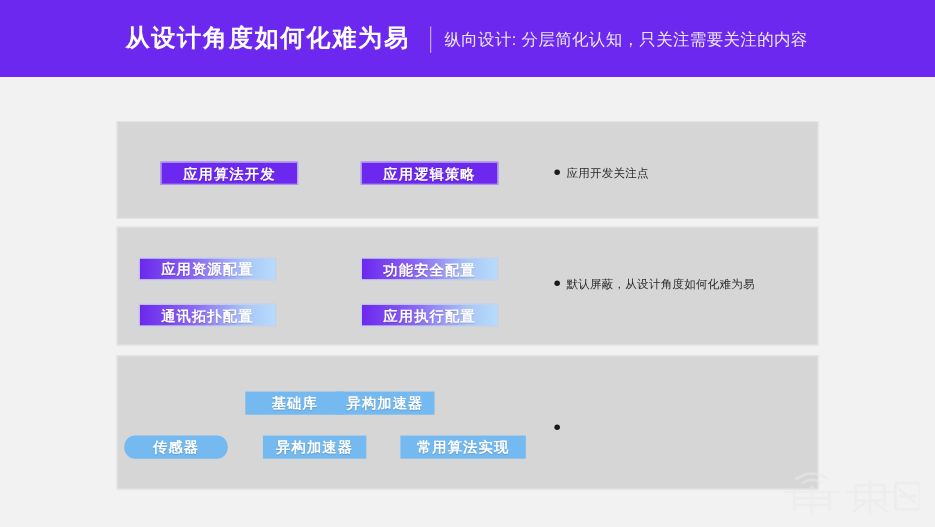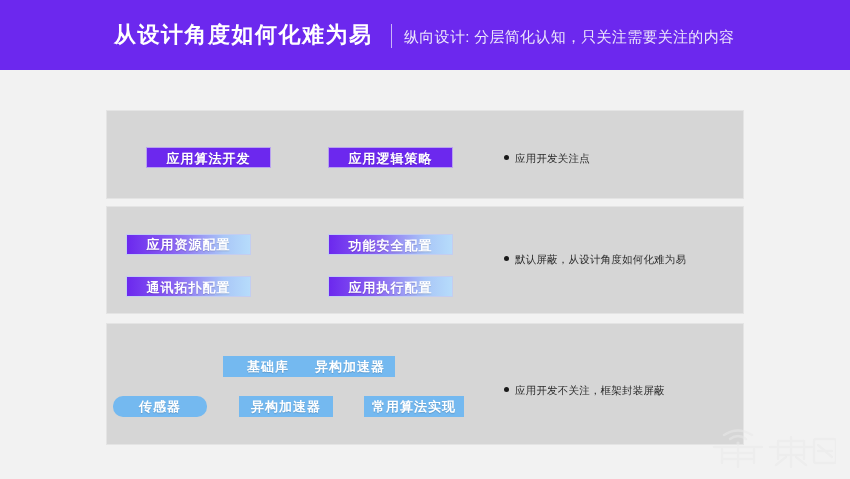--- a/index.html
+++ b/index.html
@@ -177,26 +177,26 @@
     <div class="chip solid-purple" style="left: 126px; top: 147px; width: 125px; margin-left: 20px;">应用算法开发</div>
     <div class="chip solid-purple" style="left: 328px; top: 147px; width: 125px;">应用逻辑策略</div>
     <div class="chip grad-purple" style="left: 126px; top: 234px; width: 125px; font-family: Liberation Mono, monospace;">应用资源配置</div>
     <div class="chip grad-purple" style="left: 328px; top: 234px; width: 125px;">功能安全配置</div>
     <div class="chip grad-purple" style="left: 126px; top: 276px; width: 125px;">通讯拓扑配置</div>
     <div class="chip grad-purple" style="left: 328px; top: 276px; width: 125px;">应用执行配置</div>
     <div class="chip blue" style="left: 190px; top: 356px; width: 90px; margin-left: 33px;">基础库</div>
     <div class="chip blue" style="left: 305px; top: 356px; width: 90px;">异构加速器</div>
     <div class="chip blue" style="left: 113px; top: 396px; width: 94px; border-radius: 10px;">传感器</div>
     <div class="chip blue" style="left: 239px; top: 396px; width: 94px;">异构加速器</div>
-    <div class="chip blue" style="left: 364px; top: 396px; width: 100px;">常用算法实现</div>
+    <div class="chip blue" style="left: 364px; top: 396px; width: 114px;">常用算法实现</div>
   </div>
 <div id="bullet-layer">
     <div class="bullet" style="left: 504px; top: 151px;"><span class="dot"></span><span>应用开发关注点</span></div>
     <div class="bullet" style="left: 504px; top: 252px;"><span class="dot"></span><span>默认屏蔽，从设计角度如何化难为易</span></div>
-    <div class="bullet" style="left: 504px; top: 383px;"><span class="dot"></span><span>应用开发不关注，框架封装屏蔽</span></div>
+    <div class="bullet" style="left: 504px; top: 383px;"><span class="dot"></span></div>
   </div>
 
 <svg class="watermark" viewBox="0 0 128 44">
   <g fill="none" stroke="#e9e9e9" stroke-width="2.4" stroke-linecap="round">
     <path d="M16 10 Q30 1 44 10"></path>
     <path d="M22 14 Q30 8 38 14"></path>
     <circle cx="30" cy="18" r="1.6" fill="#e9e9e9" stroke="none"></circle>
     <path d="M6 22 H54"></path>
     <path d="M14 28 H46"></path>
     <path d="M14 34 H46"></path>

